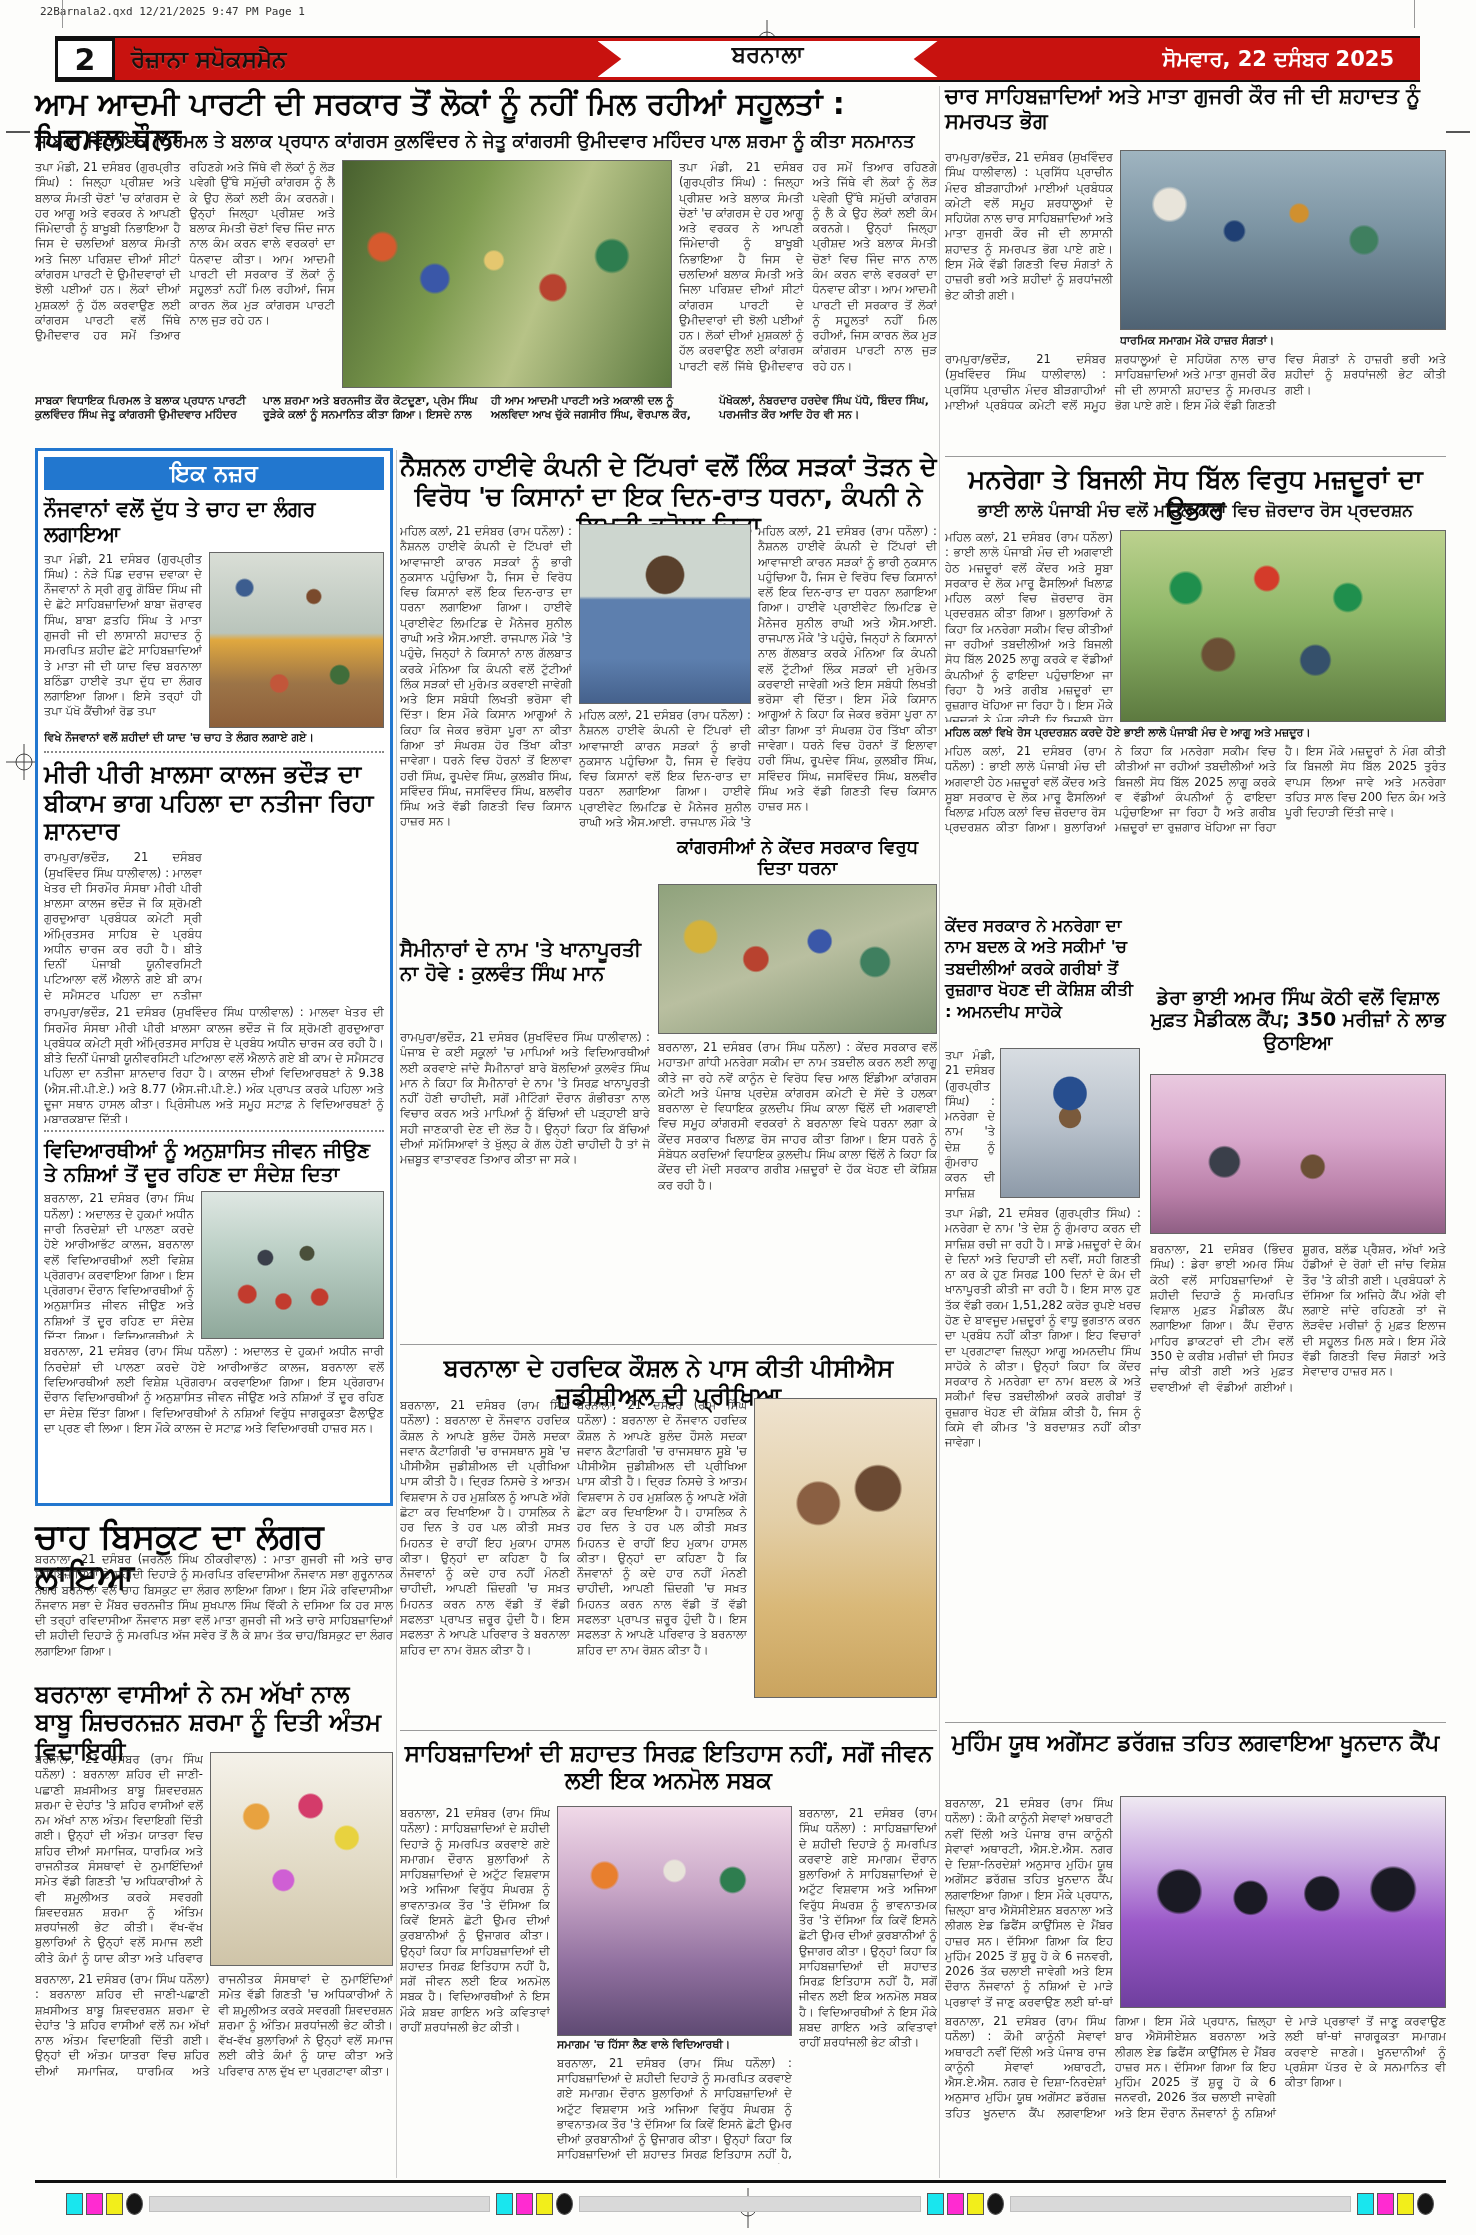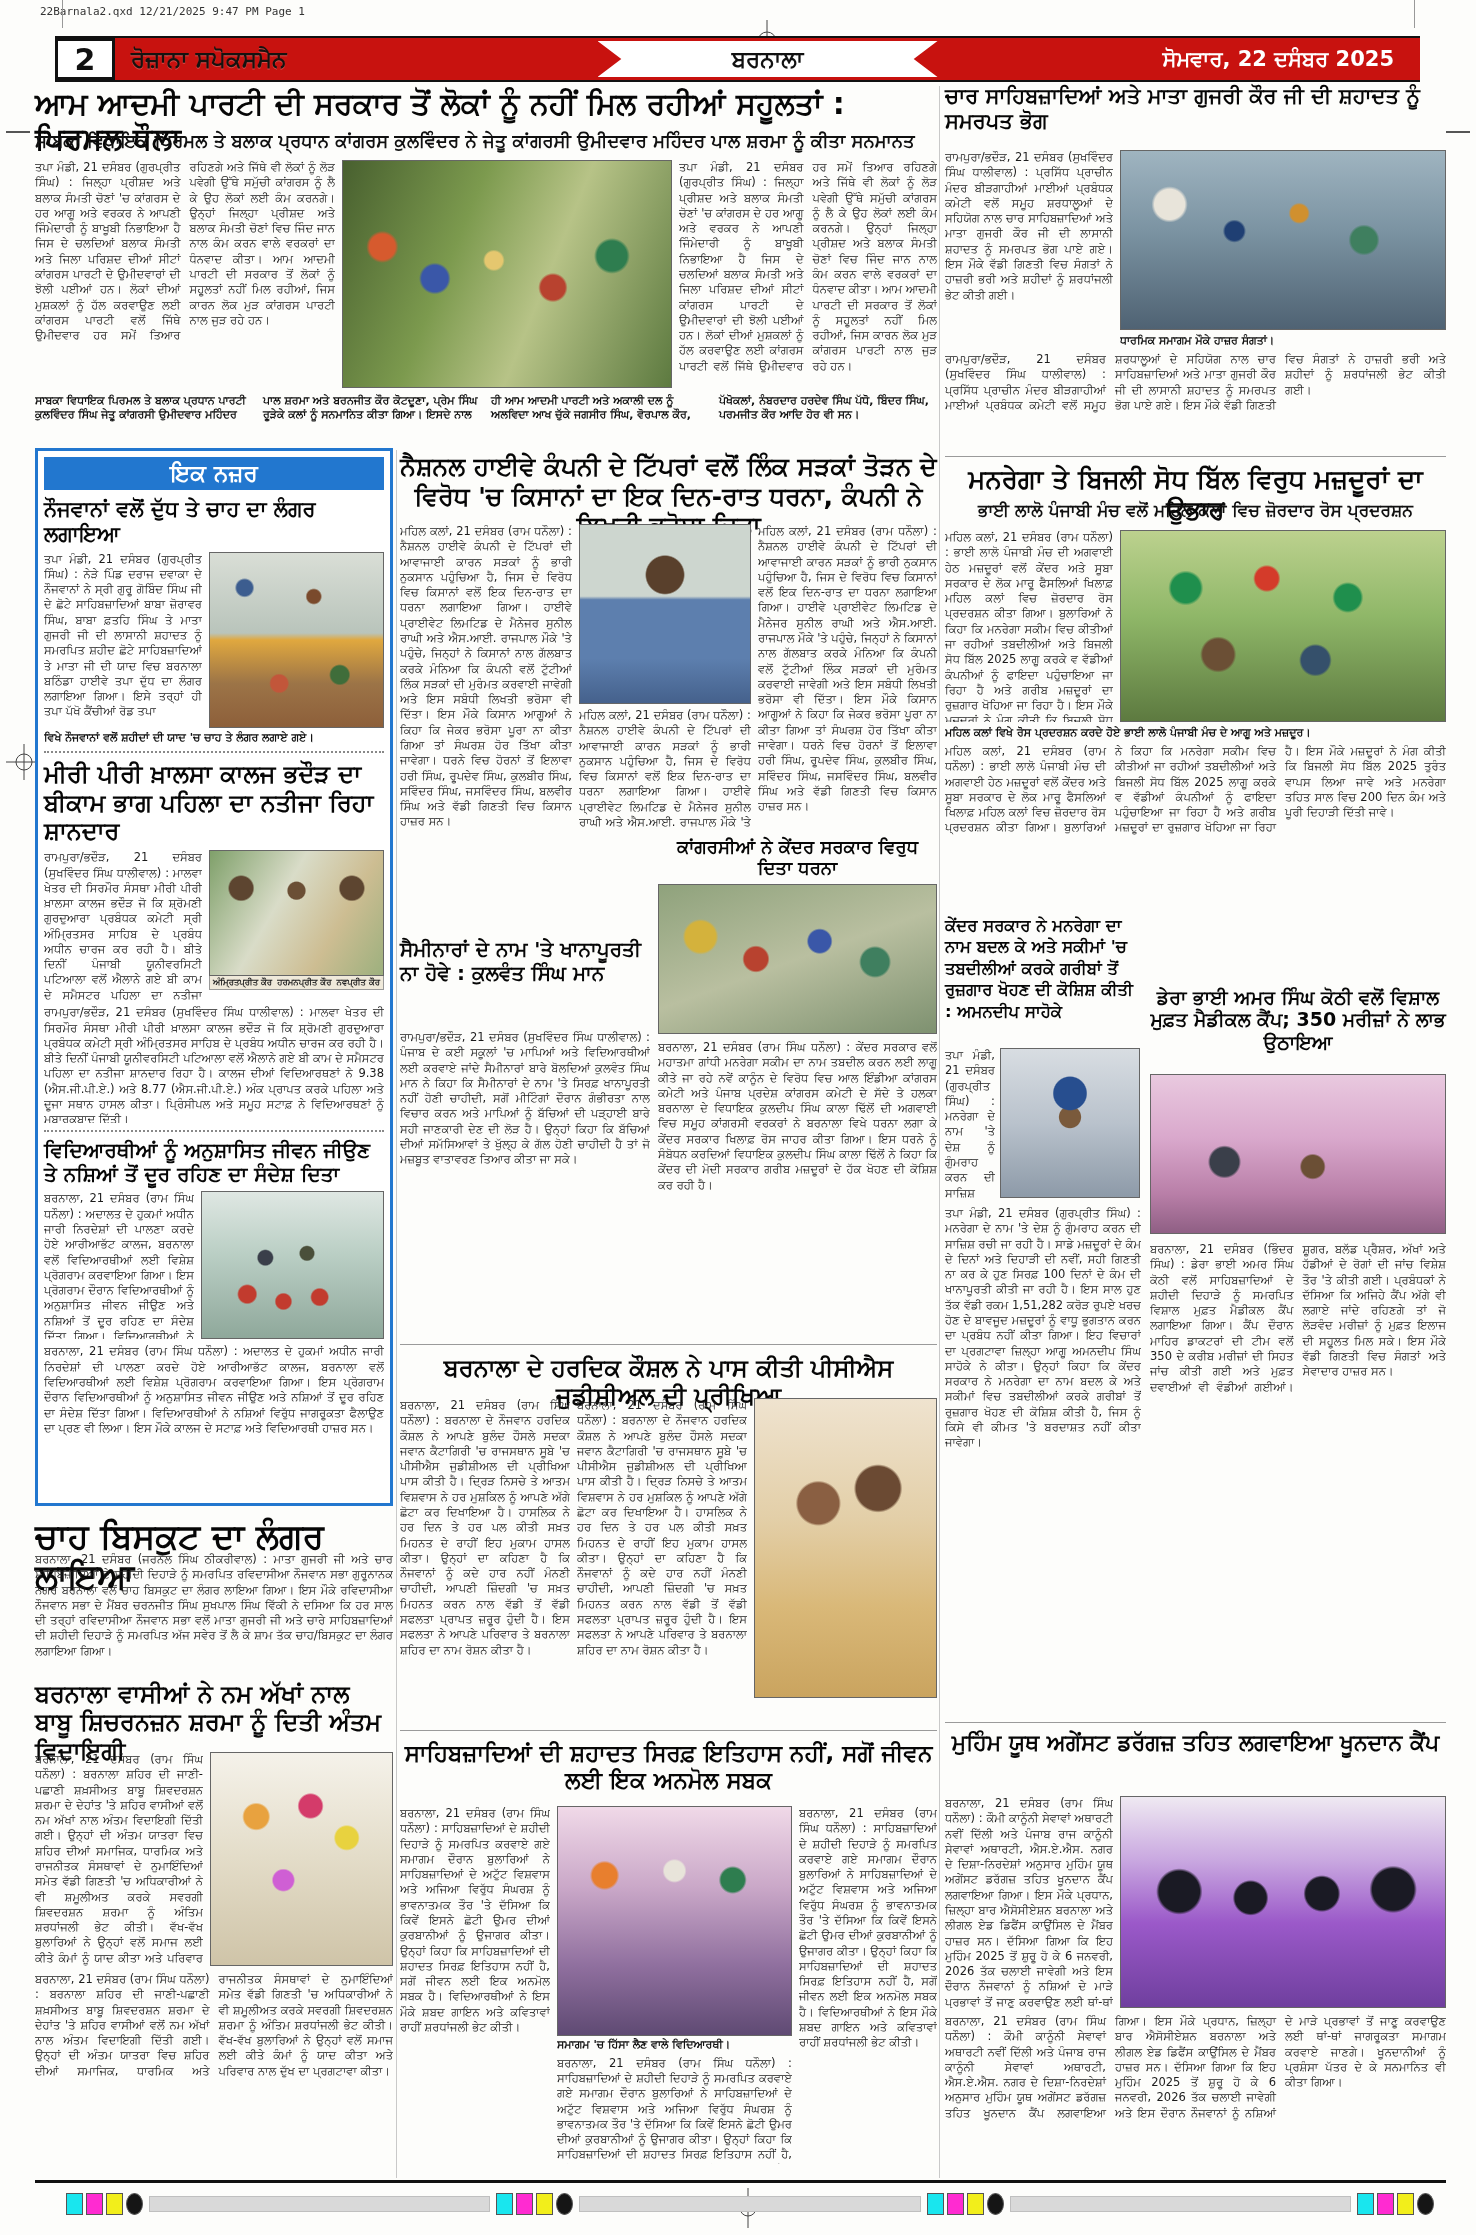--- a/index.html
+++ b/index.html
@@ -16,21 +16,21 @@
   .rule-v { width:1px; background:#c9c9c9; }
   .rule-h { height:1px; background:#9a9a9a; }
 
   
   .masthead { display:flex; align-items:stretch; border-top:2px solid #111; border-bottom:2px solid #111; background:#c8120f; }
   .pageno { width:60px; background:#fff; border:3px solid #111; color:#111;
             font-size:30px; font-weight:bold; display:flex; align-items:center; justify-content:center; }
   .mast-red { flex:1; position:relative; display:flex; align-items:center; }
   .paper-name { font-size:23px; font-weight:bold; color:#16120f; padding-left:16px; text-shadow:0 1px 0 rgba(255,255,255,.25); }
   .mast-center { position:absolute; left:50%; transform:translateX(-50%); top:3px; bottom:3px; width:340px;
-                 background:#fff; display:flex; align-items:center; justify-content:center;
+                 background:#fff; display:flex; justify-content:center;
                  clip-path: polygon(0 0,100% 0,93% 50%,100% 100%,0 100%,7% 50%); }
   .mast-section { font-size:23px; font-weight:bold; color:#111; }
   .mast-date { margin-left:auto; padding-right:26px; color:#fff; font-size:21px; font-weight:bold; }
 
   
   .hl { font-weight:bold; color:#060606; line-height:1.18; }
   .hl-c { text-align:center; }
   .sub { font-weight:bold; color:#101010; }
   .bt { font-size:11.5px; line-height:1.33; text-align:justify; color:#1c1c1c; overflow:hidden; }
   .cols-2 { column-count:2; column-gap:9px; }
@@ -208,28 +208,20 @@
       <div class="bt" style="width:158px; height:176px;">ਤਪਾ ਮੰਡੀ, 21 ਦਸੰਬਰ (ਗੁਰਪ੍ਰੀਤ ਸਿੰਘ) : ਨੇੜੇ ਪਿੰਡ ਦਰਾਜ ਦਵਾਕਾ ਦੇ ਨੌਜਵਾਨਾਂ ਨੇ ਸ੍ਰੀ ਗੁਰੂ ਗੋਬਿੰਦ ਸਿੰਘ ਜੀ ਦੇ ਛੋਟੇ ਸਾਹਿਬਜ਼ਾਦਿਆਂ ਬਾਬਾ ਜ਼ੋਰਾਵਰ ਸਿੰਘ, ਬਾਬਾ ਫ਼ਤਹਿ ਸਿੰਘ ਤੇ ਮਾਤਾ ਗੁਜਰੀ ਜੀ ਦੀ ਲਾਸਾਨੀ ਸ਼ਹਾਦਤ ਨੂੰ ਸਮਰਪਿਤ ਸ਼ਹੀਦ ਛੋਟੇ ਸਾਹਿਬਜ਼ਾਦਿਆਂ ਤੇ ਮਾਤਾ ਜੀ ਦੀ ਯਾਦ ਵਿਚ ਬਰਨਾਲਾ ਬਠਿੰਡਾ ਹਾਈਵੇ ਤਪਾ ਦੁੱਧ ਦਾ ਲੰਗਰ ਲਗਾਇਆ ਗਿਆ। ਇਸੇ ਤਰ੍ਹਾਂ ਹੀ ਤਪਾ ਪੱਖੋ ਕੈਂਚੀਆਂ ਰੋਡ ਤਪਾ</div>
       <div class="ph ph-langar" style="flex:1; height:176px;"></div>
     </div>
     <div class="cap" style="margin-top:3px;">ਵਿਖੇ ਨੌਜਵਾਨਾਂ ਵਲੋਂ ਸ਼ਹੀਦਾਂ ਦੀ ਯਾਦ 'ਚ ਚਾਹ ਤੇ ਲੰਗਰ ਲਗਾਏ ਗਏ।</div>
 
     <div class="dotline"></div>
 
     <h2 class="hl" style="font-size:24px;">ਮੀਰੀ ਪੀਰੀ ਖ਼ਾਲਸਾ ਕਾਲਜ ਭਦੌੜ ਦਾ ਬੀਕਾਮ ਭਾਗ ਪਹਿਲਾ ਦਾ ਨਤੀਜਾ ਰਿਹਾ ਸ਼ਾਨਦਾਰ</h2>
     <div class="row" style="margin-top:5px; height:150px;">
       <div class="bt" style="width:158px; height:150px;">ਰਾਮਪੁਰਾ/ਭਦੌੜ, 21 ਦਸੰਬਰ (ਸੁਖਵਿੰਦਰ ਸਿੰਘ ਧਾਲੀਵਾਲ) : ਮਾਲਵਾ ਖੇਤਰ ਦੀ ਸਿਰਮੌਰ ਸੰਸਥਾ ਮੀਰੀ ਪੀਰੀ ਖ਼ਾਲਸਾ ਕਾਲਜ ਭਦੌੜ ਜੋ ਕਿ ਸ਼੍ਰੋਮਣੀ ਗੁਰਦੁਆਰਾ ਪ੍ਰਬੰਧਕ ਕਮੇਟੀ ਸ੍ਰੀ ਅੰਮ੍ਰਿਤਸਰ ਸਾਹਿਬ ਦੇ ਪ੍ਰਬੰਧ ਅਧੀਨ ਚਾਰਜ ਕਰ ਰਹੀ ਹੈ। ਬੀਤੇ ਦਿਨੀਂ ਪੰਜਾਬੀ ਯੂਨੀਵਰਸਿਟੀ ਪਟਿਆਲਾ ਵਲੋਂ ਐਲਾਨੇ ਗਏ ਬੀ ਕਾਮ ਦੇ ਸਮੈਸਟਰ ਪਹਿਲਾ ਦਾ ਨਤੀਜਾ ਸ਼ਾਨਦਾਰ ਰਿਹਾ ਹੈ। ਕਾਲਜ ਦੀਆਂ ਵਿਦਿਆਰਥਣਾਂ ਨੇ 9.38 (ਐਸ.ਜੀ.ਪੀ.ਏ.) ਅਤੇ 8.77 (ਐਸ.ਜੀ.ਪੀ.ਏ.) ਅੰਕ ਪ੍ਰਾਪਤ ਕਰਕੇ ਪਹਿਲਾ ਅਤੇ ਦੂਜਾ ਸਥਾਨ ਹਾਸਲ ਕੀਤਾ। ਪ੍ਰਿੰਸੀਪਲ ਅਤੇ ਸਮੂਹ ਸਟਾਫ਼ ਨੇ ਵਿਦਿਆਰਥਣਾਂ ਨੂੰ ਮੁਬਾਰਕਬਾਦ ਦਿੱਤੀ।</div>
-      <div style="flex:1;">
-        <div class="ph ph-miri" style="width:100%; height:126px;"></div>
-        <div class="names-row">
-          <span>ਅੰਮ੍ਰਿਤਪ੍ਰੀਤ ਕੌਰ</span>
-          <span>ਹਰਮਨਪ੍ਰੀਤ ਕੌਰ</span>
-          <span>ਨਵਪ੍ਰੀਤ ਕੌਰ</span>
-        </div>
-      </div>
     </div>
     <div class="bt" style="margin-top:5px; height:118px;">ਰਾਮਪੁਰਾ/ਭਦੌੜ, 21 ਦਸੰਬਰ (ਸੁਖਵਿੰਦਰ ਸਿੰਘ ਧਾਲੀਵਾਲ) : ਮਾਲਵਾ ਖੇਤਰ ਦੀ ਸਿਰਮੌਰ ਸੰਸਥਾ ਮੀਰੀ ਪੀਰੀ ਖ਼ਾਲਸਾ ਕਾਲਜ ਭਦੌੜ ਜੋ ਕਿ ਸ਼੍ਰੋਮਣੀ ਗੁਰਦੁਆਰਾ ਪ੍ਰਬੰਧਕ ਕਮੇਟੀ ਸ੍ਰੀ ਅੰਮ੍ਰਿਤਸਰ ਸਾਹਿਬ ਦੇ ਪ੍ਰਬੰਧ ਅਧੀਨ ਚਾਰਜ ਕਰ ਰਹੀ ਹੈ। ਬੀਤੇ ਦਿਨੀਂ ਪੰਜਾਬੀ ਯੂਨੀਵਰਸਿਟੀ ਪਟਿਆਲਾ ਵਲੋਂ ਐਲਾਨੇ ਗਏ ਬੀ ਕਾਮ ਦੇ ਸਮੈਸਟਰ ਪਹਿਲਾ ਦਾ ਨਤੀਜਾ ਸ਼ਾਨਦਾਰ ਰਿਹਾ ਹੈ। ਕਾਲਜ ਦੀਆਂ ਵਿਦਿਆਰਥਣਾਂ ਨੇ 9.38 (ਐਸ.ਜੀ.ਪੀ.ਏ.) ਅਤੇ 8.77 (ਐਸ.ਜੀ.ਪੀ.ਏ.) ਅੰਕ ਪ੍ਰਾਪਤ ਕਰਕੇ ਪਹਿਲਾ ਅਤੇ ਦੂਜਾ ਸਥਾਨ ਹਾਸਲ ਕੀਤਾ। ਪ੍ਰਿੰਸੀਪਲ ਅਤੇ ਸਮੂਹ ਸਟਾਫ਼ ਨੇ ਵਿਦਿਆਰਥਣਾਂ ਨੂੰ ਮੁਬਾਰਕਬਾਦ ਦਿੱਤੀ।</div>
 
     <div class="dotline"></div>
 
     <h2 class="hl" style="font-size:20px;">ਵਿਦਿਆਰਥੀਆਂ ਨੂੰ ਅਨੁਸ਼ਾਸਿਤ ਜੀਵਨ ਜੀਉਣ ਤੇ ਨਸ਼ਿਆਂ ਤੋਂ ਦੂਰ ਰਹਿਣ ਦਾ ਸੰਦੇਸ਼ ਦਿਤਾ</h2>
     <div class="row" style="margin-top:5px; height:148px;">
       <div class="bt" style="width:150px; height:148px;">ਬਰਨਾਲਾ, 21 ਦਸੰਬਰ (ਰਾਮ ਸਿੰਘ ਧਨੌਲਾ) : ਅਦਾਲਤ ਦੇ ਹੁਕਮਾਂ ਅਧੀਨ ਜਾਰੀ ਨਿਰਦੇਸ਼ਾਂ ਦੀ ਪਾਲਣਾ ਕਰਦੇ ਹੋਏ ਆਰੀਆਭੱਟ ਕਾਲਜ, ਬਰਨਾਲਾ ਵਲੋਂ ਵਿਦਿਆਰਥੀਆਂ ਲਈ ਵਿਸ਼ੇਸ਼ ਪ੍ਰੋਗਰਾਮ ਕਰਵਾਇਆ ਗਿਆ। ਇਸ ਪ੍ਰੋਗਰਾਮ ਦੌਰਾਨ ਵਿਦਿਆਰਥੀਆਂ ਨੂੰ ਅਨੁਸ਼ਾਸਿਤ ਜੀਵਨ ਜੀਉਣ ਅਤੇ ਨਸ਼ਿਆਂ ਤੋਂ ਦੂਰ ਰਹਿਣ ਦਾ ਸੰਦੇਸ਼ ਦਿੱਤਾ ਗਿਆ। ਵਿਦਿਆਰਥੀਆਂ ਨੇ ਨਸ਼ਿਆਂ ਵਿਰੁੱਧ ਜਾਗਰੂਕਤਾ ਫੈਲਾਉਣ ਦਾ ਪ੍ਰਣ ਵੀ ਲਿਆ। ਇਸ ਮੌਕੇ ਕਾਲਜ ਦੇ ਸਟਾਫ਼ ਅਤੇ ਵਿਦਿਆਰਥੀ ਹਾਜ਼ਰ ਸਨ।</div>
       <div class="ph ph-class" style="flex:1; height:148px;"></div>
     </div>

